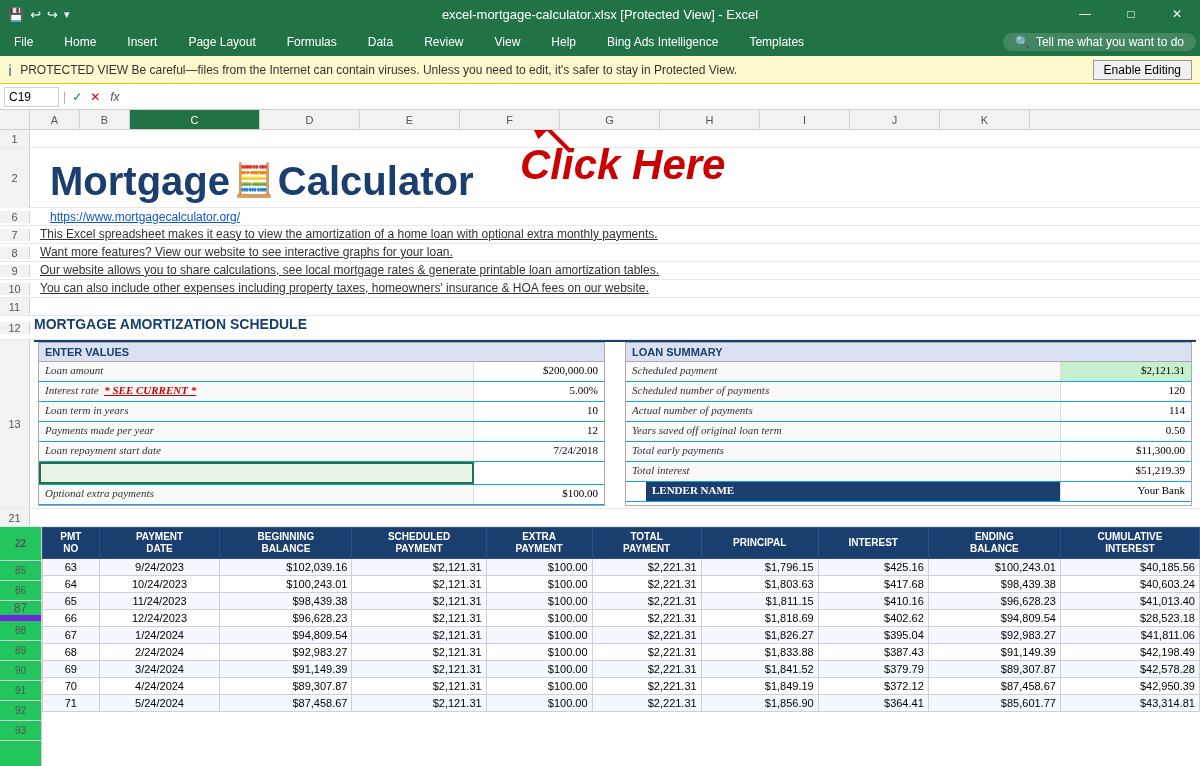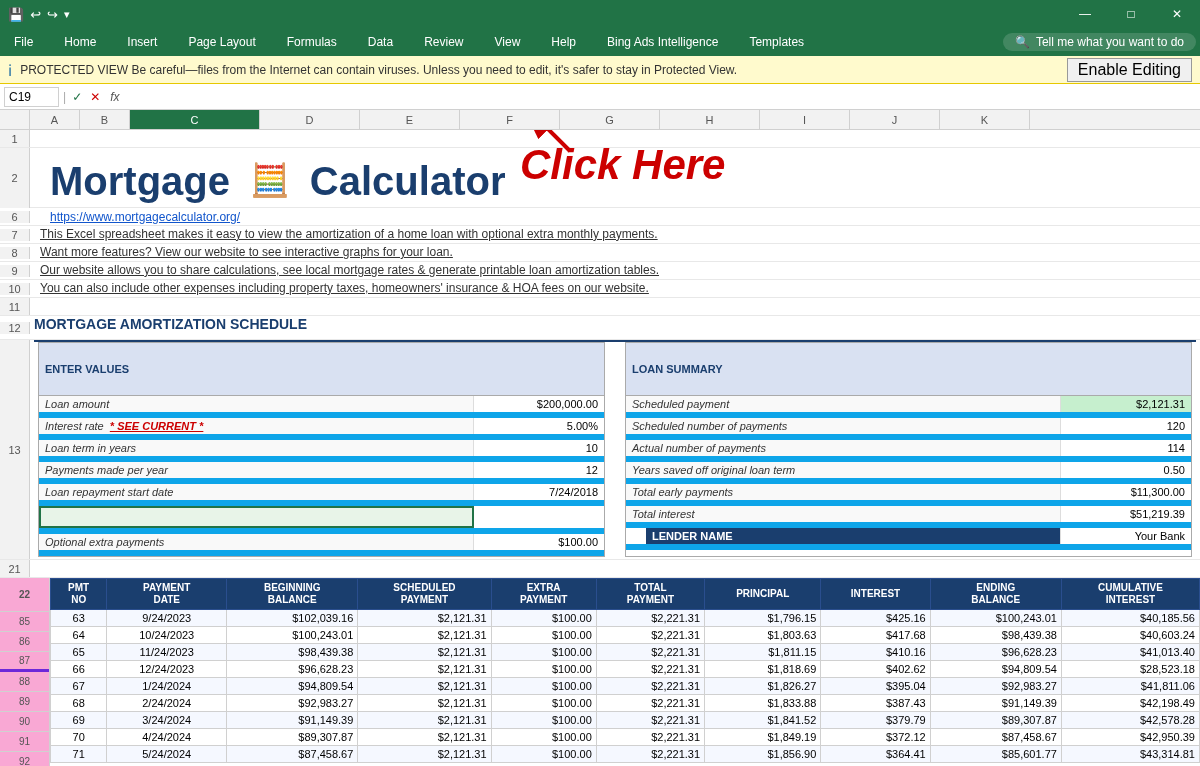--- a/index.html
+++ b/index.html
@@ -62,21 +62,21 @@
     .protected-icon {
       color: #2874A6;
       font-size: 16px;
     }
     .enable-btn {
       margin-left: auto;
       border: 1px solid #999;
       background: #f0f0f0;
       padding: 2px 10px;
       cursor: pointer;
-      font-size: 16px;
+      font-size: 12px;
     }
 
     
     .formula-bar {
       height: 26px;
       display: flex;
       align-items: center;
       border-bottom: 1px solid #d0d0d0;
       background: #fff;
       padding: 0 4px;
@@ -135,21 +135,21 @@
       flex-shrink: 0;
     }
 
     
     .mortgage-title {
       font-size: 36px;
       font-weight: bold;
       color: #1a3e6e;
       display: flex;
       align-items: center;
-      gap: 20px;
+      gap: 4px;
       padding: 8px 0 2px 10px;
       line-height: 1.1;
     }
 
     .website-link {
       color: #1155cc;
       text-decoration: underline;
       font-size: 12px;
       padding-left: 10px;
     }
@@ -180,29 +180,30 @@
 
     .enter-values-box, .loan-summary-box {
       flex: 1;
       border: 1px solid #aaa;
     }
 
     .box-header {
       background: #d9e1f2;
       font-weight: bold;
       font-size: 11px;
-      padding: 20px 6px;
+      padding: 3px 6px;
       border-bottom: 1px solid #aaa;
       color: #1a3e6e;
     }
 
     .box-row {
       display: flex;
-      border-bottom: 6px solid #0ea5e9;
+      border-bottom: 1px solid #0ea5e9;
       min-height: 20px;
+      font-family: Liberation Serif, serif;
     }
     .box-label {
       flex: 1;
       padding: 2px 6px;
       font-style: italic;
       font-size: 11px;
       color: #333;
       background: #f9f9f9;
       border-right: 1px solid #ddd;
     }
@@ -271,20 +272,21 @@
 </head>
 <body>
 
 <div class="title-bar">
   <div class="quick-access" style="position:absolute;left:4px;display:flex;gap:6px;align-items:center;">
     <span style="color:#fff;font-size:13px;cursor:pointer;">💾</span>
     <span style="color:#fff;font-size:13px;cursor:pointer;">↩</span>
     <span style="color:#fff;font-size:13px;cursor:pointer;">↪</span>
     <span style="color:#fff;font-size:11px;">▾</span>
   </div>
+  <span>excel-mortgage-calculator.xlsx [Protected View] - Excel</span>
   <div class="title-bar-controls">
     <div class="title-bar-btn">—</div>
     <div class="title-bar-btn">□</div>
     <div class="title-bar-btn close">✕</div>
   </div>
 </div>
 
 <div class="menu-bar">
   <div class="menu-item">File</div>
   <div class="menu-item">Home</div>
@@ -487,25 +489,25 @@
       </div>
     </div>
   </div>
 
   <div class="sheet-row" style="height:8px;">
     <div class="row-num">21</div>
     <div style="flex:1;"></div>
   </div>
 
   <div style="display:flex;flex:1;overflow:hidden;">
-    <div style="width:50px;min-width:30px;background:#f9a8d4;border-right:1px solid #d0d0d0;">
+    <div style="width:42px;min-width:30px;background:#22c55e;border-right:1px solid #d0d0d0;">
       <div style="height:34px;border-bottom:1px solid #d0d0d0;display:flex;align-items:center;justify-content:center;font-size:10px;color:#555;font-weight:bold;">22</div>
       <div style="height:20px;border-bottom:1px solid #d0d0d0;display:flex;align-items:center;justify-content:center;font-size:10px;color:#555;">85</div>
       <div style="height:20px;border-bottom:1px solid #d0d0d0;display:flex;align-items:center;justify-content:center;font-size:10px;color:#555;">86</div>
-      <div style="height:20px;border-bottom:3px solid #6d28d9;display:flex;align-items:center;justify-content:center;font-size:10px;color:#555;">87</div>
+      <div style="height:20px;border-bottom:6px solid #6d28d9;display:flex;align-items:center;justify-content:center;font-size:12px;color:#555;">87</div>
       <div style="height:20px;border-bottom:1px solid #d0d0d0;display:flex;align-items:center;justify-content:center;font-size:10px;color:#555;">88</div>
       <div style="height:20px;border-bottom:1px solid #d0d0d0;display:flex;align-items:center;justify-content:center;font-size:10px;color:#555;">89</div>
       <div style="height:20px;border-bottom:1px solid #d0d0d0;display:flex;align-items:center;justify-content:center;font-size:10px;color:#555;">90</div>
       <div style="height:20px;border-bottom:1px solid #d0d0d0;display:flex;align-items:center;justify-content:center;font-size:10px;color:#555;">91</div>
       <div style="height:20px;border-bottom:1px solid #d0d0d0;display:flex;align-items:center;justify-content:center;font-size:10px;color:#555;">92</div>
       <div style="height:20px;border-bottom:1px solid #d0d0d0;display:flex;align-items:center;justify-content:center;font-size:10px;color:#555;">93</div>
     </div>
     <div style="flex:1;overflow:auto;">
       <table class="data-table">
         <thead>

